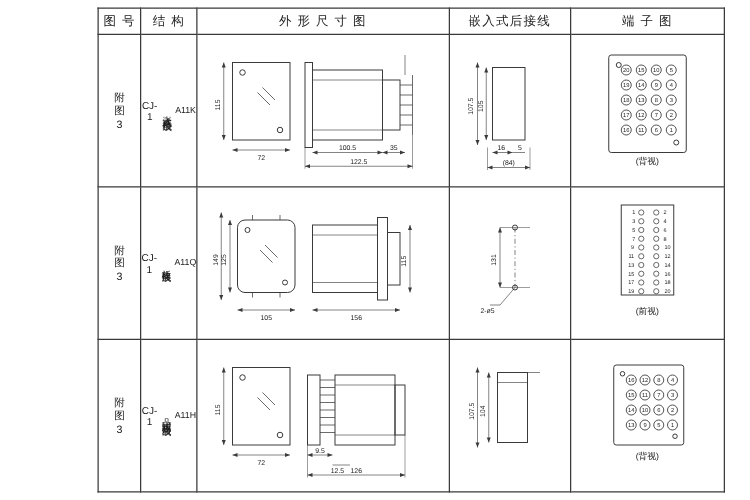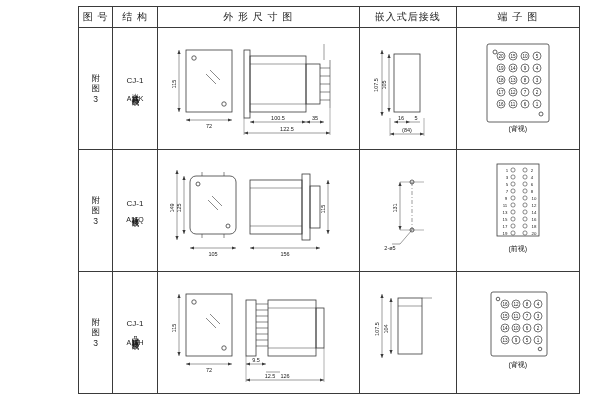--- a/index.html
+++ b/index.html
@@ -9,21 +9,21 @@
   table.main td,table.main th{border:1px solid #3a3a3a;padding:0;vertical-align:middle;}
   .hdr{height:20px;font-size:10px;font-weight:normal;text-align:center;letter-spacing:1px;}
   .col-no{width:34px;}
   .col-struct{width:44px;}
   .col-outline{width:200px;}
   .col-mount{width:96px;}
   .col-term{width:122px;}
   .cell-no{text-align:center;font-size:8.5px;line-height:1.25;}
   .vlabel{writing-mode:vertical-rl;text-orientation:upright;margin:0 auto;letter-spacing:1px;}
   .cell-struct{text-align:center;font-size:8px;padding:2px 0;}
-  .struct-inner{display:flex;flex-direction:column;align-items:center;justify-content:center;gap:2px;height:100%;}
+  .struct-inner{display:flex;flex-direction:row;align-items:center;justify-content:center;gap:2px;height:100%;}
   .struct-top{font-size:8px;}
   .struct-mid{font-size:7.5px;}
   .struct-bot{font-size:7px;}
   .drawing{position:relative;width:100%;height:118px;overflow:hidden;}
   .term-wrap{position:relative;width:100%;height:118px;}
   svg{display:block;}
   .cap{position:absolute;font-size:7px;text-align:center;width:100%;}
 </style>
 </head>
 <body>

